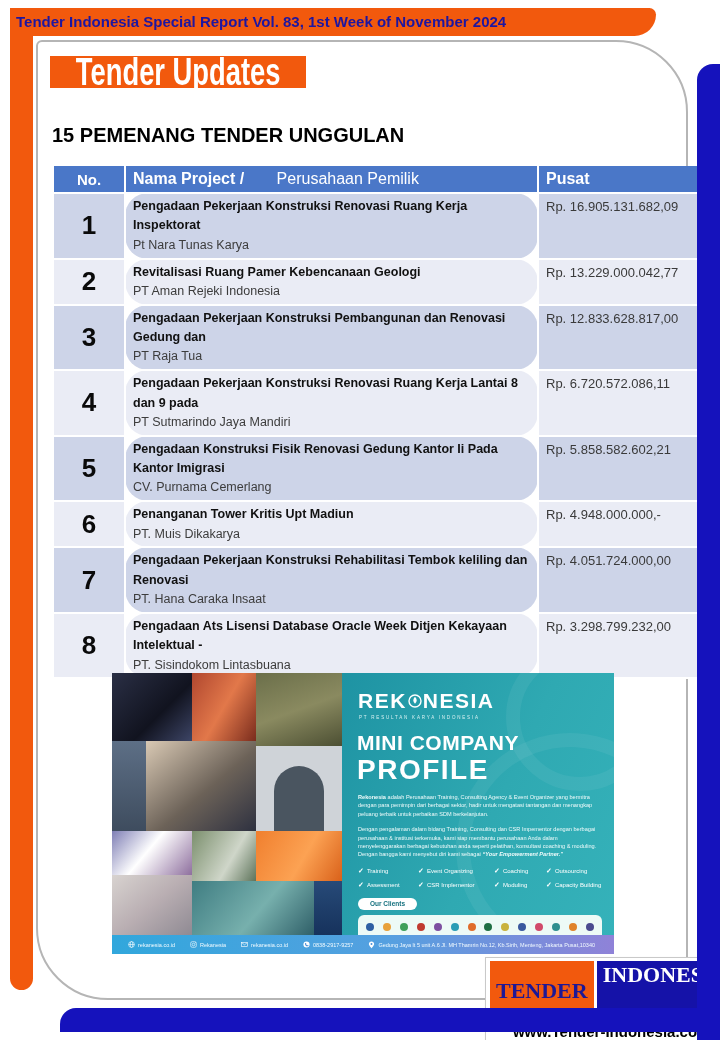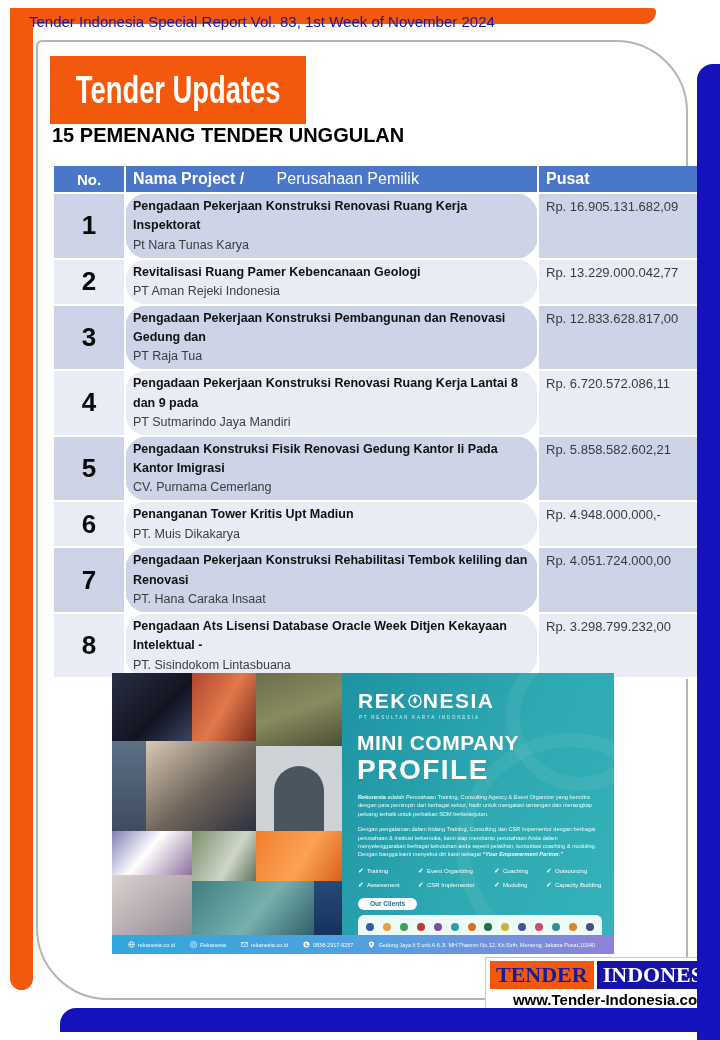--- a/index.html
+++ b/index.html
@@ -1,31 +1,31 @@
 <!DOCTYPE html>
 <html><head>
 <meta charset="utf-8">
 <style>
   html,body{margin:0;padding:0;}
   body{width:720px;height:1040px;background:#fff;font-family:"Liberation Sans",sans-serif;}
   .page{position:relative;width:720px;height:1040px;background:#fff;overflow:hidden;}
 
   
-  .orange-top{position:absolute;left:10px;top:8px;width:646px;height:16px;background:#F2590D;
-    border-radius:0 8px 26px 0;color:#1D16A1;font-weight:normal;font-size:15px;line-height:28px;
-    padding-left:19px;box-sizing:border-box;z-index:4;white-space:nowrap;}
+  .orange-top{position:absolute;left:10px;top:8px;width:646px;height:28px;background:#F2590D;
+    border-radius:0 8px 26px 0;color:#1D16A1;font-weight:bold;font-size:15px;line-height:28px;
+    padding-left:6px;box-sizing:border-box;z-index:4;white-space:nowrap;}
   .orange-left{position:absolute;left:10px;top:8px;width:23px;height:982px;background:#F2590D;
     border-radius:0 0 14px 14px;z-index:3;}
   .blue-right{position:absolute;left:697px;top:64px;width:23px;height:976px;background:#1512BC;border-radius:16px 0 0 0;z-index:3;}
   .blue-bottom{position:absolute;left:60px;top:1008px;width:660px;height:24px;background:#1512BC;border-radius:16px 0 0 0;z-index:2;}
 
   .card{position:absolute;left:36px;top:40px;width:652px;height:960px;background:#fff;
     border:2px solid #B5B5B5;border-radius:6px 72px 6px 72px;box-sizing:border-box;z-index:1;}
 
-  .badge{position:absolute;left:12px;top:14px;width:256px;height:68px;background:#F2590D;
+  .badge{position:absolute;left:12px;top:14px;width:256px;height:32px;background:#F2590D;
     display:flex;align-items:center;justify-content:center;}
   .badge span{font-size:38px;font-weight:bold;color:#fff;transform:scaleX(.72);white-space:nowrap;letter-spacing:0;}
 
   .section-title{position:absolute;left:14px;top:82px;font-size:20px;font-weight:bold;color:#000;margin:0;}
 
   
   .tender-table{position:absolute;left:16px;top:124px;width:630px;border-collapse:collapse;table-layout:fixed;}
   .tender-table th{background:#4A77C8;color:#fff;padding:4px 7px;font-size:16px;text-align:left;
     border-bottom:2px solid #fff;font-weight:bold;}
   th.h-no{width:56px;text-align:center;border-right:2px solid #fff;font-size:15px;}
@@ -85,21 +85,21 @@
 
   .contact-bar{position:absolute;left:0;top:262px;width:502px;height:19px;box-sizing:border-box;
     background:linear-gradient(90deg,#31A7DC,#55A0E0 55%,#8F82D8);display:flex;align-items:center;
     gap:15px;padding:0 16px;color:#F2FBFF;font-size:5.5px;}
   .citem{display:flex;align-items:center;gap:3px;white-space:nowrap;}
 
   
   .footer-logo{position:absolute;left:447px;top:915px;z-index:5;background:#fff;border:1px solid #c9c9c9;
     padding:3px 4px 1px 4px;box-shadow:1px 1px 2px rgba(0,0,0,.15);}
   .fl-row{display:flex;gap:3px;font-family:"Liberation Serif",serif;font-weight:bold;font-size:22px;line-height:28px;}
-  .fl-tender{background:#F2590D;color:#1D1896;padding:0 6px;}
+  .fl-tender{background:#F2590D;color:#1D1896;padding:16px 6px;}
   .fl-indo{background:#1512A8;color:#fff;padding:0 6px;}
   .fl-web{font-size:15px;font-weight:bold;color:#000;text-align:center;padding:2px 0 1px;}
 </style>
 </head>
 <body>
 
 <div class="page">
 
   <div class="orange-top">
     <span>Tender Indonesia Special Report Vol. 83, 1st Week of November 2024</span>

